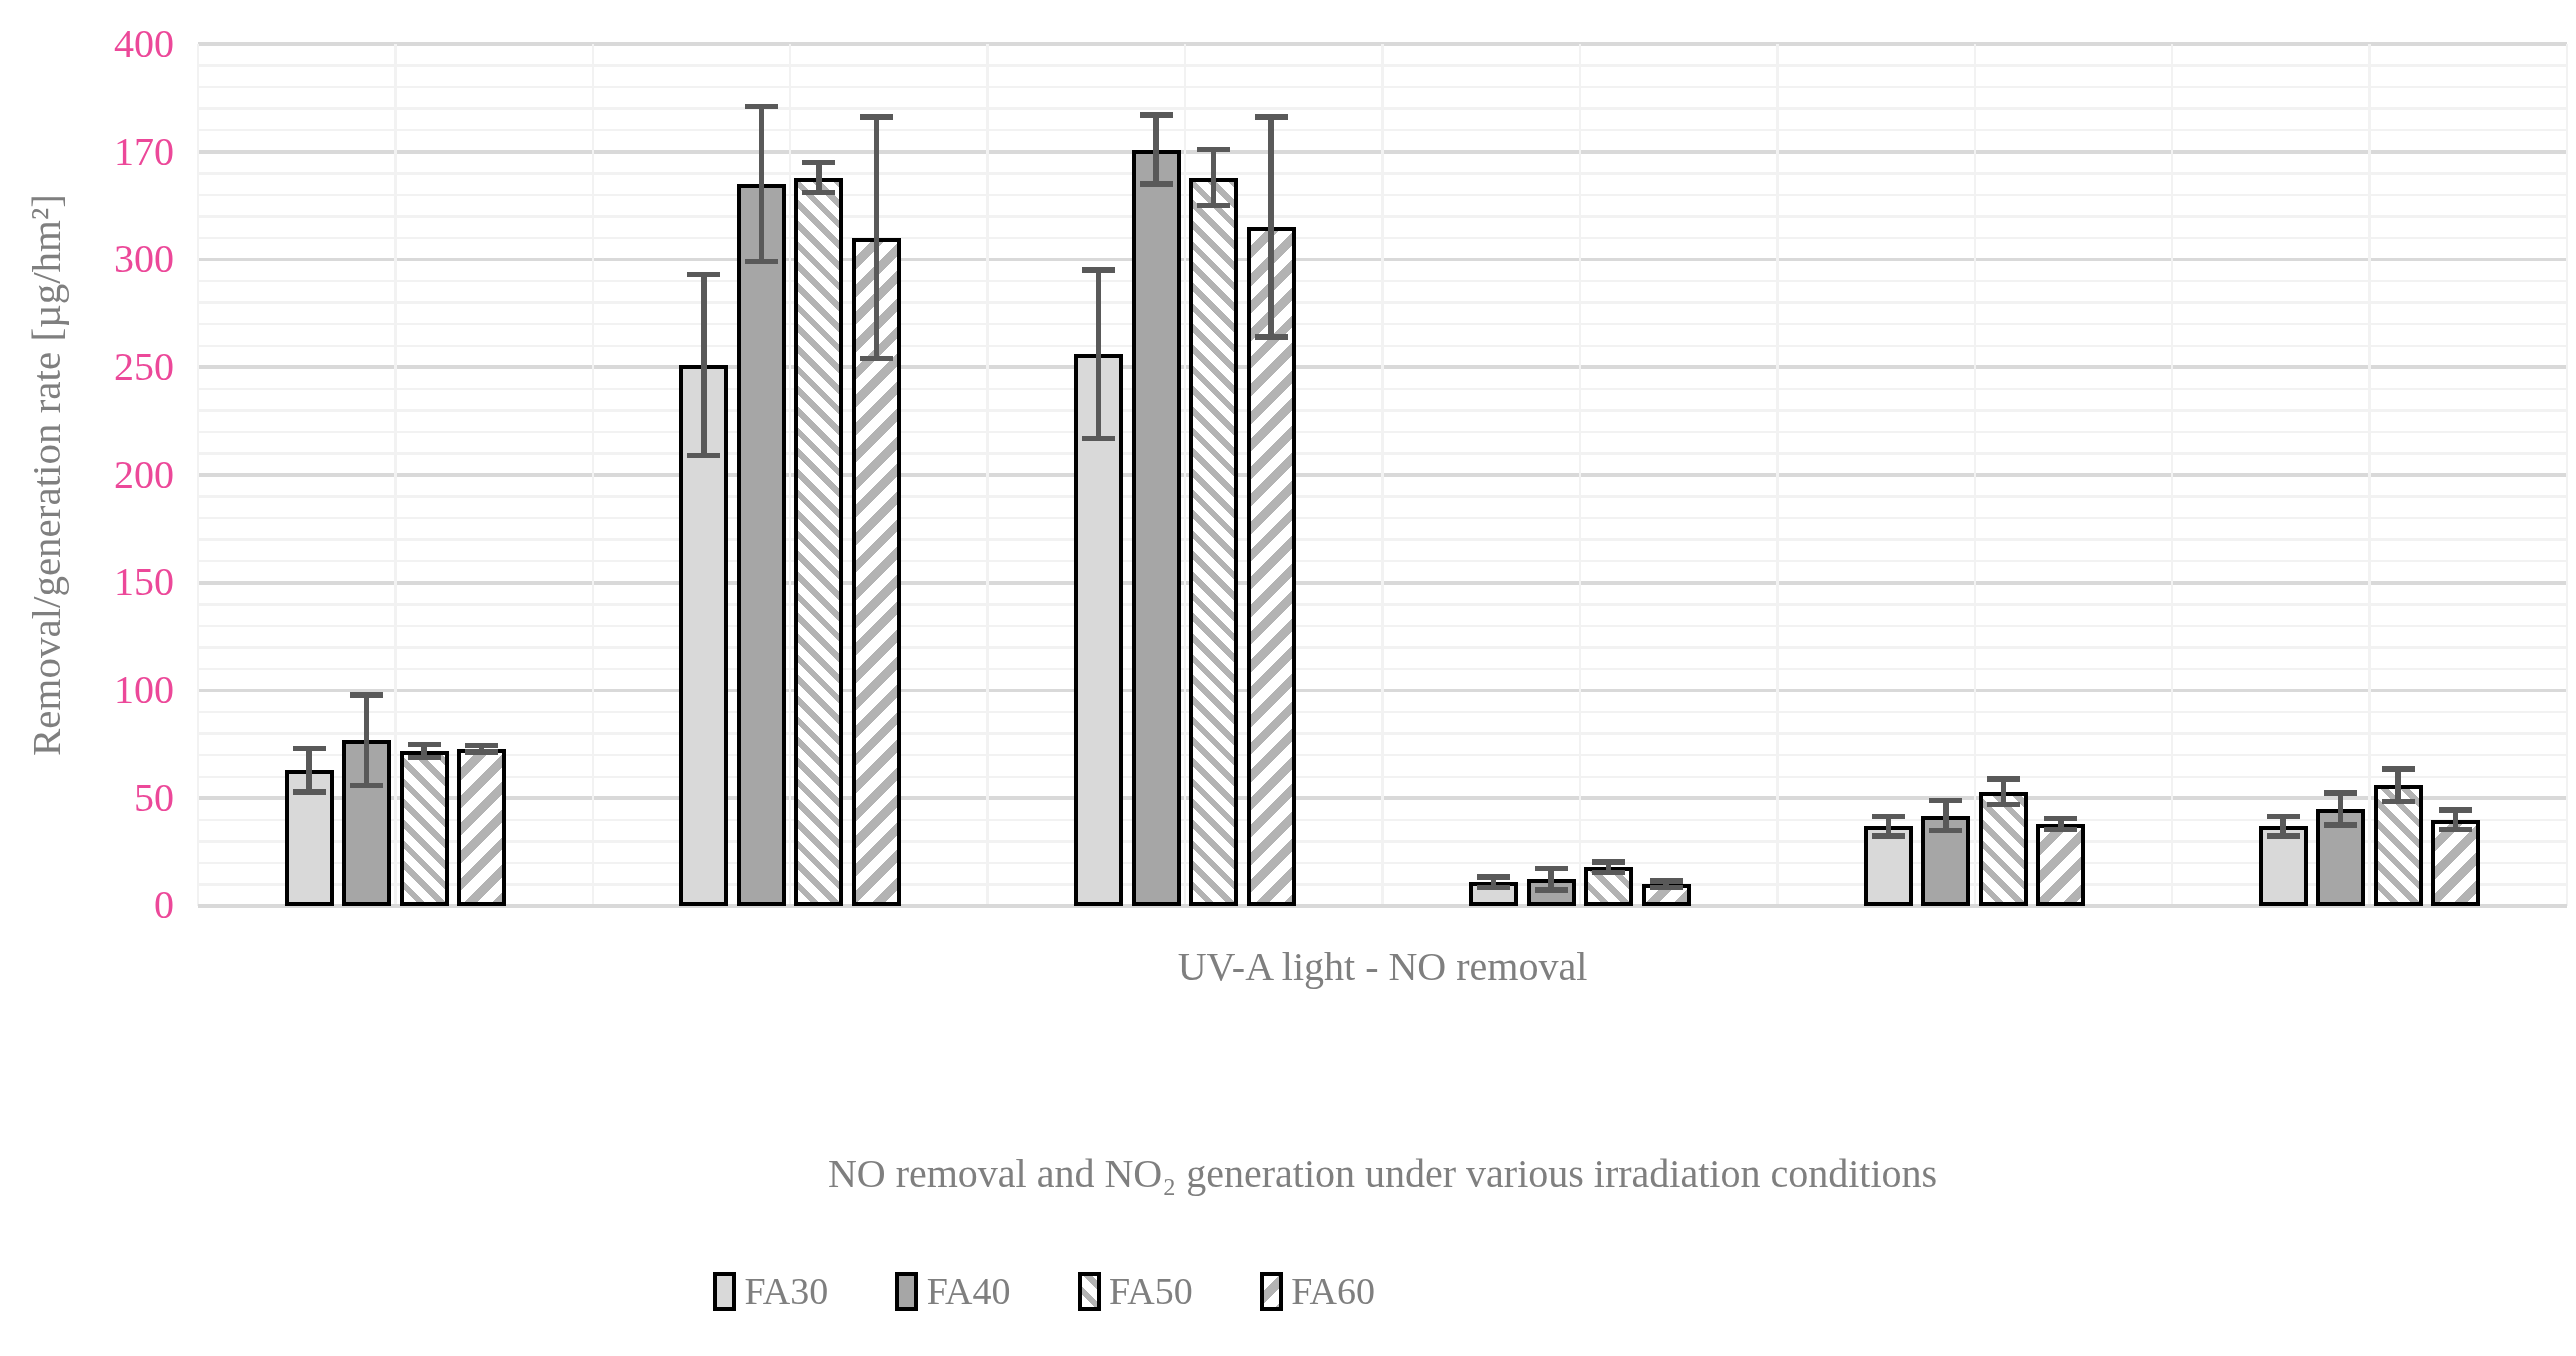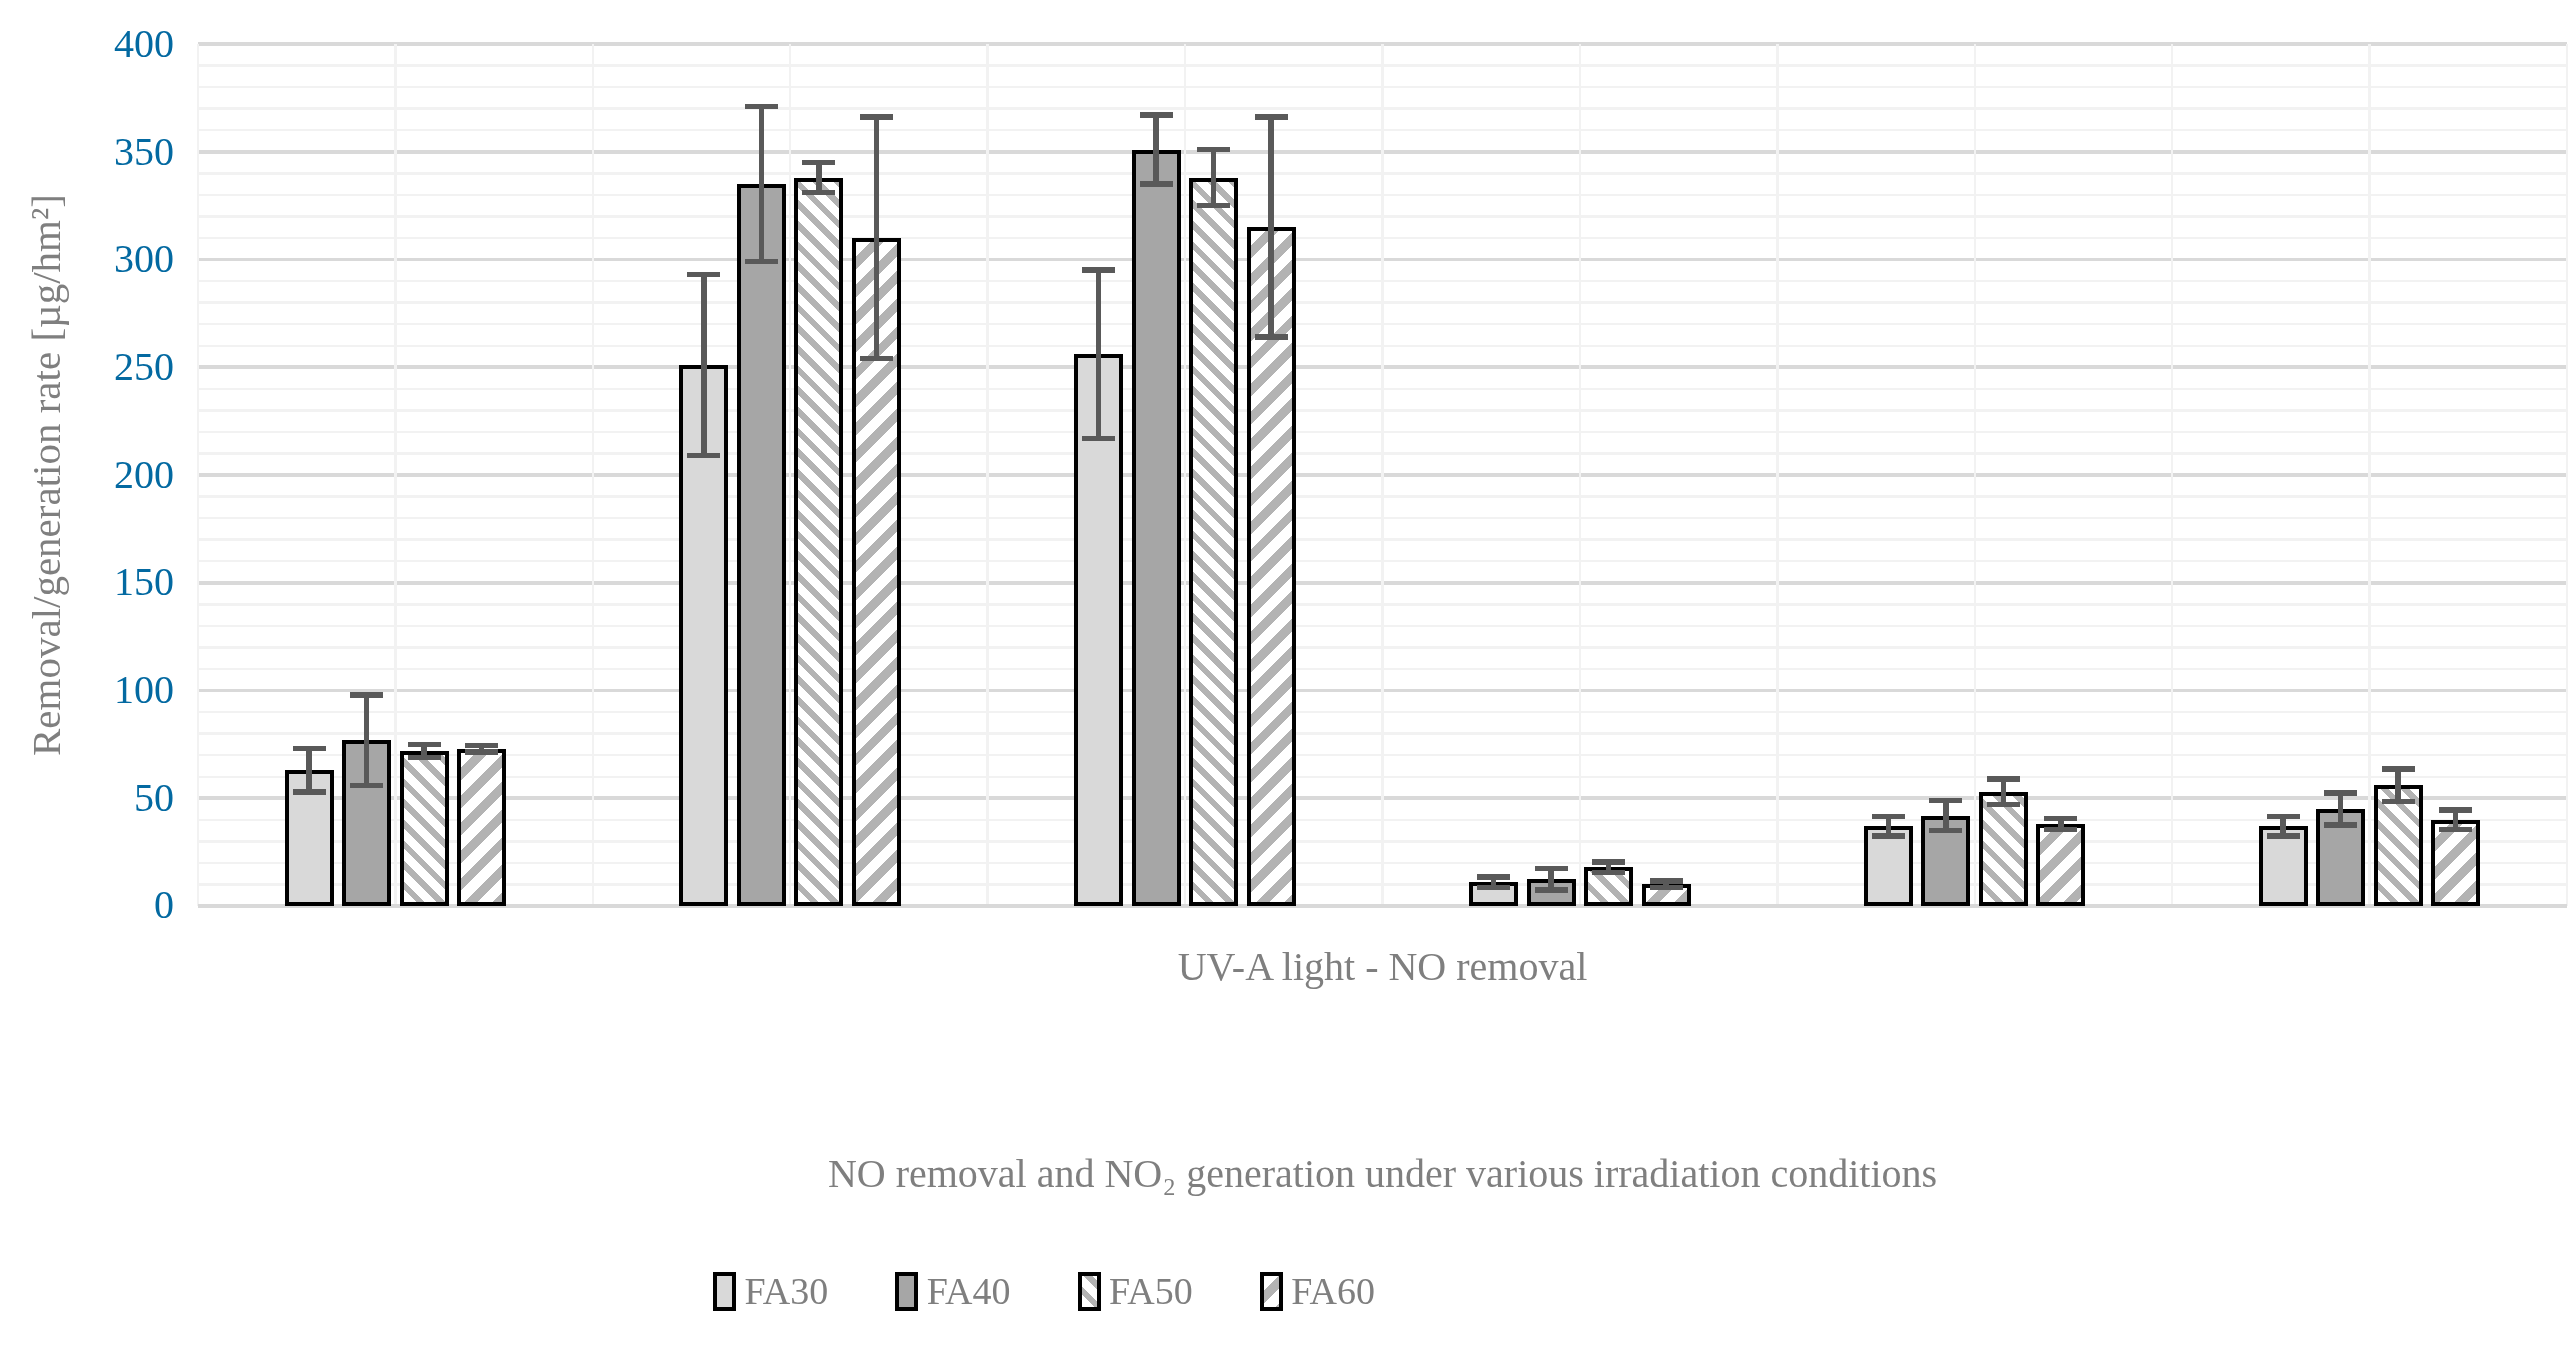--- a/index.html
+++ b/index.html
@@ -16,21 +16,21 @@
   }
   
   #plot{position:absolute;left:198px;top:44px;width:2369px;height:862px;}
   .hgrid{position:absolute;left:0;width:100%;}
   .hgrid.minor{height:2.4px;background:#f2f2f2;}
   .hgrid.major{height:3.7px;background:#d9d9d9;}
   .vgrid{position:absolute;top:0;height:100%;width:2.4px;background:#f2f2f2;}
   #baseline{position:absolute;left:0;bottom:-1.8px;width:100%;height:4.3px;background:#d9d9d9;}
   
   #yticks{position:absolute;left:0;top:44px;width:174px;height:862px;}
-  .ytick{position:absolute;right:0;font-size:40px;line-height:40px;color:#0369a1;}
+  .ytick{position:absolute;right:0;font-size:40px;line-height:40px;color:#ec4899;}
   
   #groups{position:absolute;left:0;top:0;width:100%;height:100%;display:flex;}
   .group{flex:1 1 0;display:flex;justify-content:center;align-items:flex-end;gap:8.5px;height:100%;}
   .barslot{position:relative;width:49px;height:100%;}
   .bar{
     position:absolute;bottom:0;left:0;width:49px;box-sizing:border-box;
     border:4.3px solid #000;z-index:1;
   }
   .fill-fa30{background:#d9d9d9;}
   .fill-fa40{background:#a6a6a6;}
@@ -62,21 +62,21 @@
   <div id="y-title">Removal/generation rate [µg/hm²]</div>
 
   <div id="yticks">
       <div class="ytick" style="top: 841px;">0</div>
       <div class="ytick" style="top: 734px;">50</div>
       <div class="ytick" style="top: 626px;">100</div>
       <div class="ytick" style="top: 518px;">150</div>
       <div class="ytick" style="top: 411px;">200</div>
       <div class="ytick" style="top: 303px;">250</div>
       <div class="ytick" style="top: 195px;">300</div>
-      <div class="ytick" style="top: 88px;">350</div>
+      <div class="ytick" style="top: 88px;">170</div>
       <div class="ytick" style="top: -20px;">400</div>
     </div>
 
   <div id="plot">
     <div id="gridlines">
         <div class="hgrid minor" style="bottom: calc(2.5% - 1.2px);"></div>
         <div class="hgrid minor" style="bottom: calc(5% - 1.2px);"></div>
         <div class="hgrid minor" style="bottom: calc(7.5% - 1.2px);"></div>
         <div class="hgrid minor" style="bottom: calc(10% - 1.2px);"></div>
         <div class="hgrid major" style="bottom: calc(12.5% - 1.8px);"></div>

